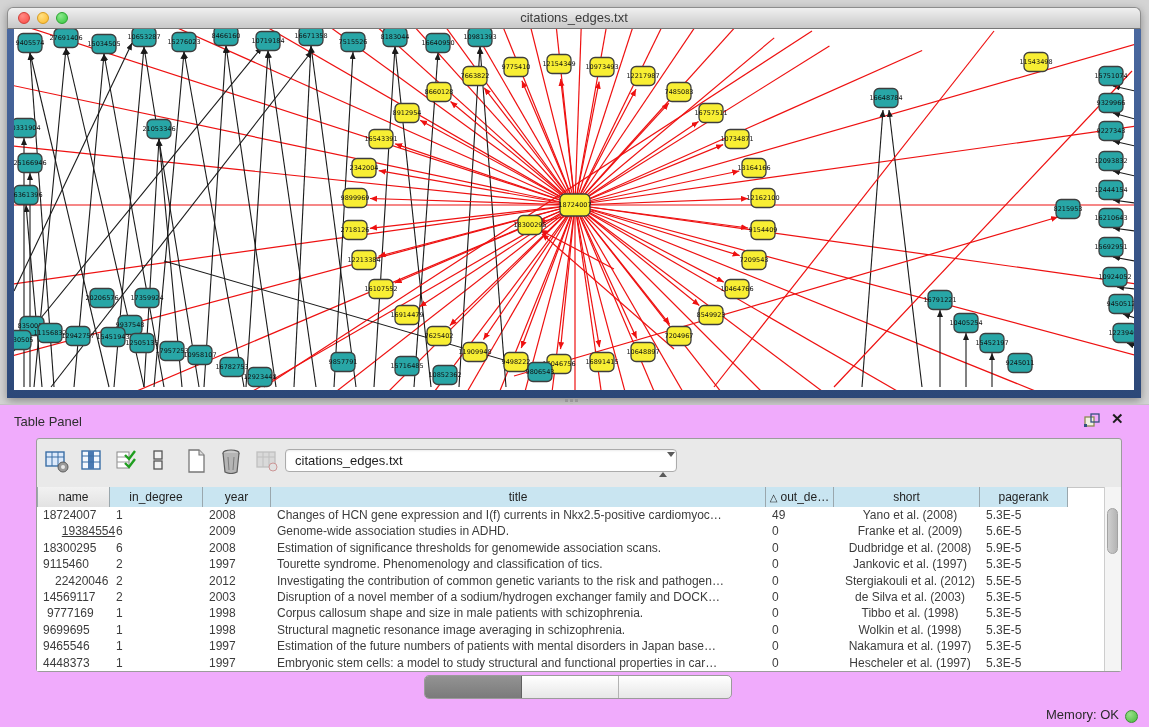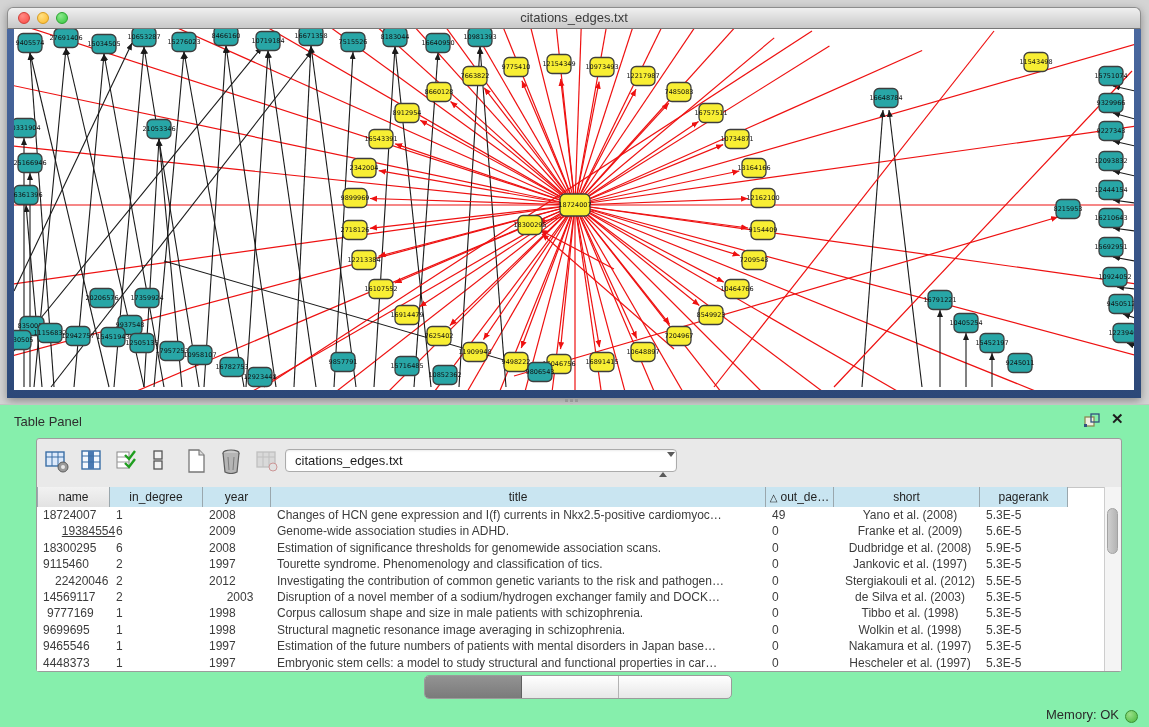--- a/index.html
+++ b/index.html
@@ -21,21 +21,21 @@
        background:linear-gradient(#4a689f,#2c4878);}
   .canvas{position:absolute;left:7px;top:0;width:1120px;height:361px;background:#ffffff;overflow:hidden;}
   .canvas svg{display:block}
 
   
   .grip{position:absolute;left:565px;top:399px;width:3px;height:3px;background:#979797;
         box-shadow:5px 0 0 #979797,10px 0 0 #979797,5px 3px 0 #b9b9b9;}
 
   
   .panel{position:absolute;left:0;top:404px;width:1149px;height:323px;
-         background:#86efac;border-top:1px solid #c2c2c2;box-sizing:border-box;}
+         background:#f0abfc;border-top:1px solid #c2c2c2;box-sizing:border-box;}
   .panel-title{position:absolute;left:14px;top:9px;font-size:13px;color:#2e2e2e;}
   .float-ic{position:absolute;left:1083px;top:7px;cursor:default;}
   .close-ic{position:absolute;left:1111px;top:5px;font-size:15px;font-weight:bold;color:#1c1c1c;}
 
   .box{position:absolute;left:36px;top:33px;width:1086px;height:234px;
        border:1px solid #9c9c9c;border-radius:3px;background:#e9e9e9;box-sizing:border-box;}
 
   .tbar{position:absolute;left:44px;top:41px;height:30px;display:flex;align-items:center;gap:9px;}
   .tico{width:26px;height:26px;display:flex;align-items:center;justify-content:center;}
   .fx{font-family:"DejaVu Serif",serif;font-style:italic;font-weight:bold;font-size:14px;color:#222;}
@@ -514,21 +514,21 @@
         <div class="tcell" style="left: 73px; width: 93px; text-align: left;">2</div>
         <div class="tcell" style="left: 166px; width: 68px; text-align: left;">2012</div>
         <div class="tcell" style="left: 234px; width: 495px; text-align: left;">Investigating the contribution of common genetic variants to the risk and pathogen…</div>
         <div class="tcell" style="left: 729px; width: 68px; text-align: left;">0</div>
         <div class="tcell" style="left: 797px; width: 146px; text-align: center;">Stergiakouli et al. (2012)</div>
         <div class="tcell" style="left: 943px; width: 88px; text-align: left;">5.5E-5</div>
       </div>
       <div class="trow">
         <div class="tcell" style="left: 0px; width: 73px; text-align: left;">14569117</div>
         <div class="tcell" style="left: 73px; width: 93px; text-align: left;">2</div>
-        <div class="tcell" style="left: 166px; width: 68px; text-align: center;">2003</div>
+        <div class="tcell" style="left: 166px; width: 68px; text-align: left;">2003</div>
         <div class="tcell" style="left: 234px; width: 495px; text-align: left;">Disruption of a novel member of a sodium/hydrogen exchanger family and DOCK…</div>
         <div class="tcell" style="left: 729px; width: 68px; text-align: left;">0</div>
         <div class="tcell" style="left: 797px; width: 146px; text-align: center;">de Silva et al. (2003)</div>
         <div class="tcell" style="left: 943px; width: 88px; text-align: left;">5.3E-5</div>
       </div>
       <div class="trow">
         <div class="tcell" style="left: 4px; width: 73px; text-align: left;">9777169</div>
         <div class="tcell" style="left: 73px; width: 93px; text-align: left;">1</div>
         <div class="tcell" style="left: 166px; width: 68px; text-align: left;">1998</div>
         <div class="tcell" style="left: 234px; width: 495px; text-align: left;">Corpus callosum shape and size in male patients with schizophrenia.</div>

